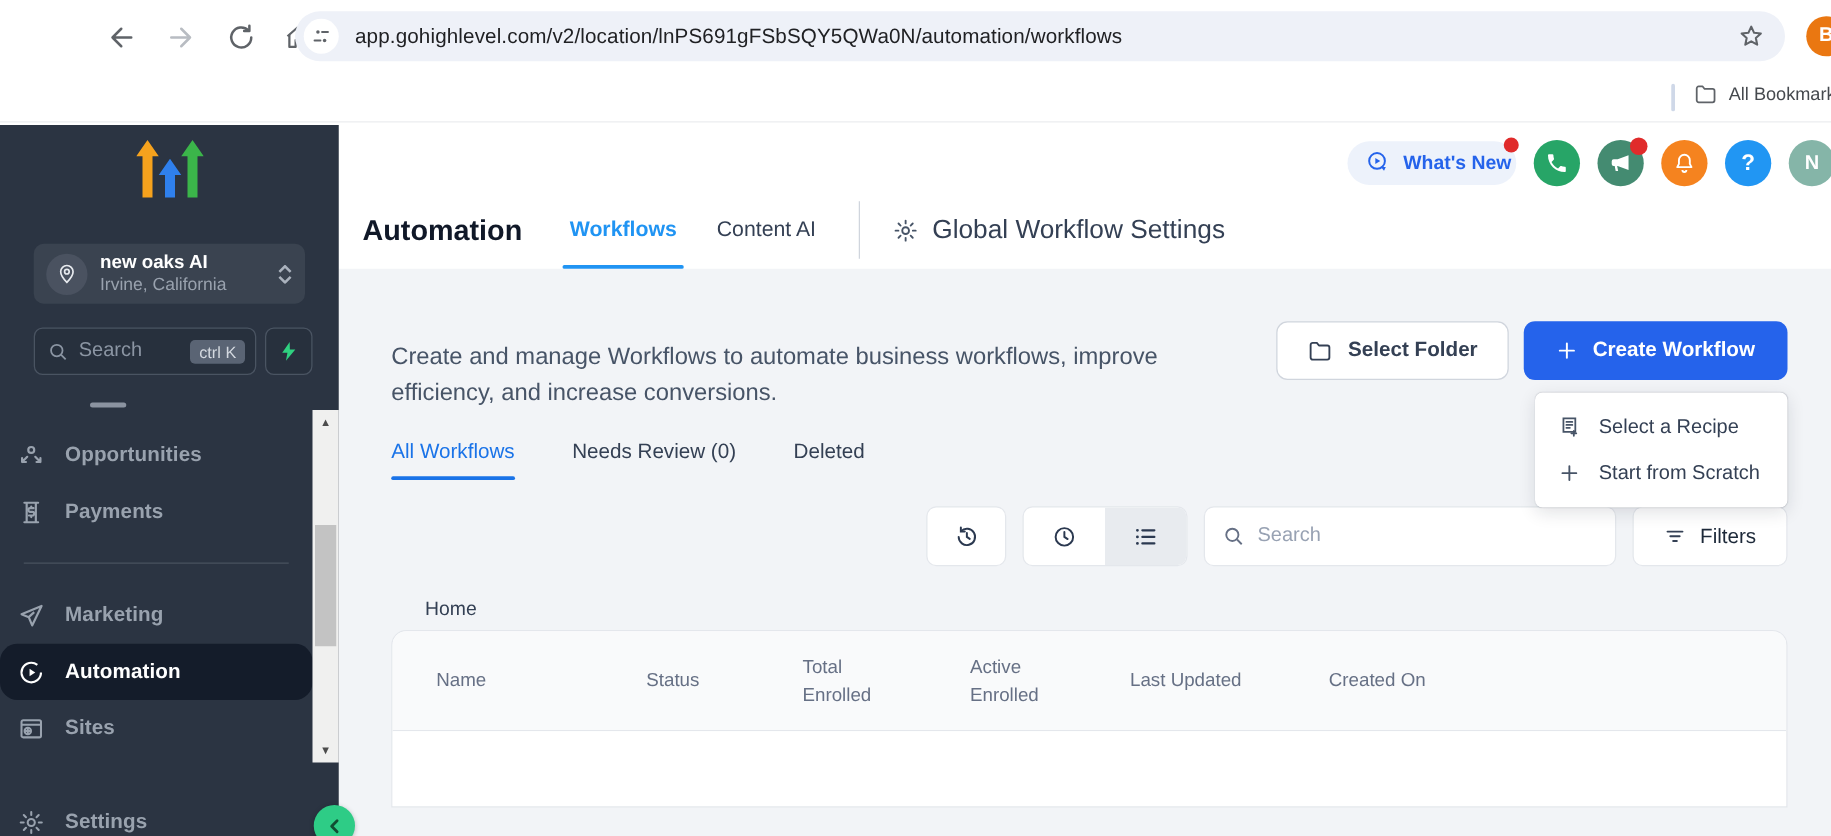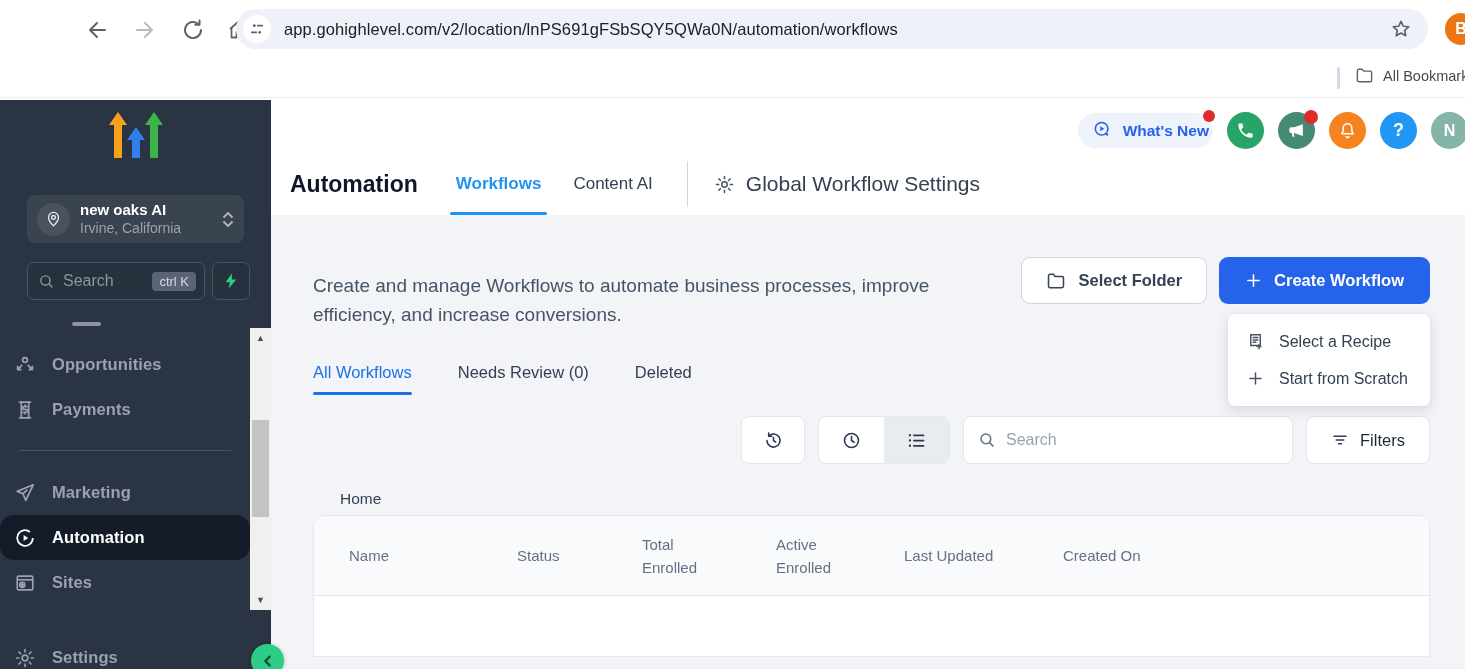--- a/index.html
+++ b/index.html
@@ -90,21 +90,21 @@
   .wl-desc { margin-top:14px; font-size:19px; color:#475467; line-height:29px; max-width:700px; }
   .head-btns { display:flex; gap:12px; }
   .btn-folder { height:47px; border-radius:9px; border:1px solid #d0d5dd; background:#fff; display:flex; align-items:center; gap:12px; padding:0 24px; font-size:16.5px; font-weight:600; color:#344054; cursor:pointer; }
   .btn-folder svg { width:20px; height:20px; color:#344054; }
   .btn-create { height:47px; border-radius:9px; background:#2563eb; display:flex; align-items:center; gap:12px; padding:0 26px; font-size:16.5px; font-weight:600; color:#fff; cursor:pointer; border:none; }
   .btn-create svg { width:17px; height:17px; }
   .dropdown { position:absolute; top:99px; right:35px; width:202px; background:#fff; border-radius:6px; box-shadow:0 4px 14px rgba(16,24,40,.12), 0 0 1px rgba(16,24,40,.18); padding:9px 0; z-index:20; }
   .dd-item { display:flex; align-items:center; gap:14px; padding:9px 18px; font-size:16px; color:#344054; cursor:pointer; }
   .dd-item svg { width:19px; height:19px; color:#475467; flex:none; }
 
-  .wf-tabs { display:flex; gap:46px; margin:34px 0 0 42px; }
+  .wf-tabs { display:flex; gap:46px; margin:23px 0 0 42px; }
   .wtab { font-size:16.5px; color:#344054; padding-bottom:13px; position:relative; cursor:pointer; }
   .wtab.active { color:#1a73e8; }
   .wtab.active::after { content:""; position:absolute; left:0; right:0; bottom:0; height:3px; background:#1a73e8; border-radius:2px; }
 
   .list-toolbar { display:flex; justify-content:flex-end; align-items:center; gap:13px; margin:21px 35px 0 0; }
   .tb-btn { width:64px; height:48px; background:#fff; border:1px solid #e4e7ec; border-radius:8px; display:flex; align-items:center; justify-content:center; color:#2b3950; cursor:pointer; }
   .tb-btn svg { width:21px; height:21px; }
   .tb-seg { display:flex; height:48px; border:1px solid #e4e7ec; border-radius:8px; overflow:hidden; background:#fff; }
   .tb-seg .seg { width:65px; display:flex; align-items:center; justify-content:center; color:#2b3950; cursor:pointer; }
   .tb-seg .seg svg { width:21px; height:21px; }
@@ -351,21 +351,21 @@
             </svg>
         </div>
         <div class="circ help">?</div>
         <div class="circ uav">N</div>
       </div>
     </div>
 
     <div class="cbody">
       <div class="page-head">
         <div>
-          <div class="wl-desc">Create and manage Workflows to automate business processes, improve efficiency, and increase conversions.</div>
+          <div class="wl-desc">Create and manage Workflows to automate business workflows, improve efficiency, and increase conversions.</div>
         </div>
         <div class="head-btns">
           <button class="btn-folder">
             <svg viewBox="0 0 24 24" fill="none" stroke="currentColor" stroke-width="1.8" stroke-linejoin="round">
                 <path d="M3 6a2 2 0 0 1 2-2h4l2 2.5h8a2 2 0 0 1 2 2V18a2 2 0 0 1-2 2H5a2 2 0 0 1-2-2z"></path>
               </svg>
             <span>Select Folder</span>
           </button>
           <button class="btn-create">
             <svg viewBox="0 0 24 24" fill="none" stroke="currentColor" stroke-width="2.2" stroke-linecap="round">

